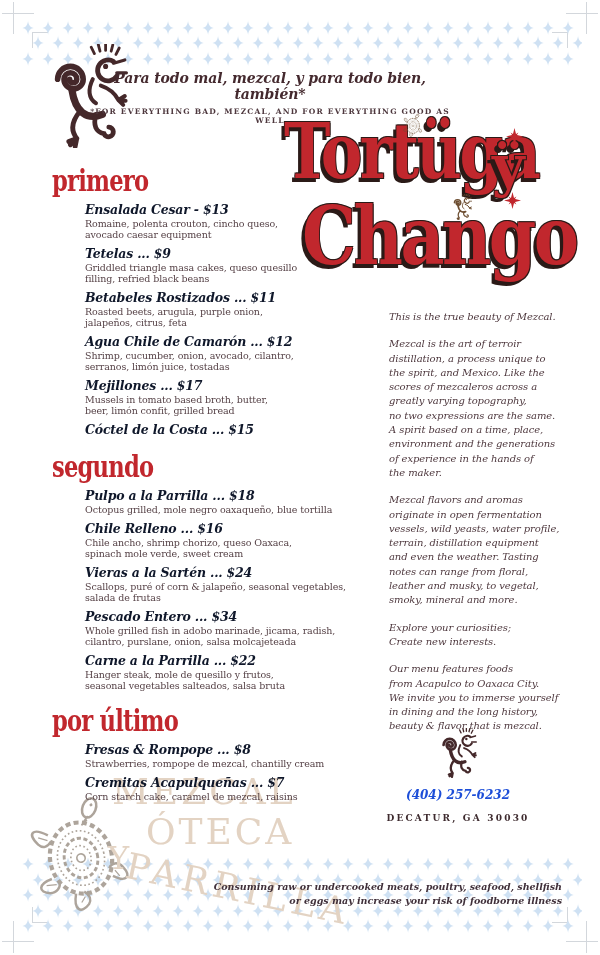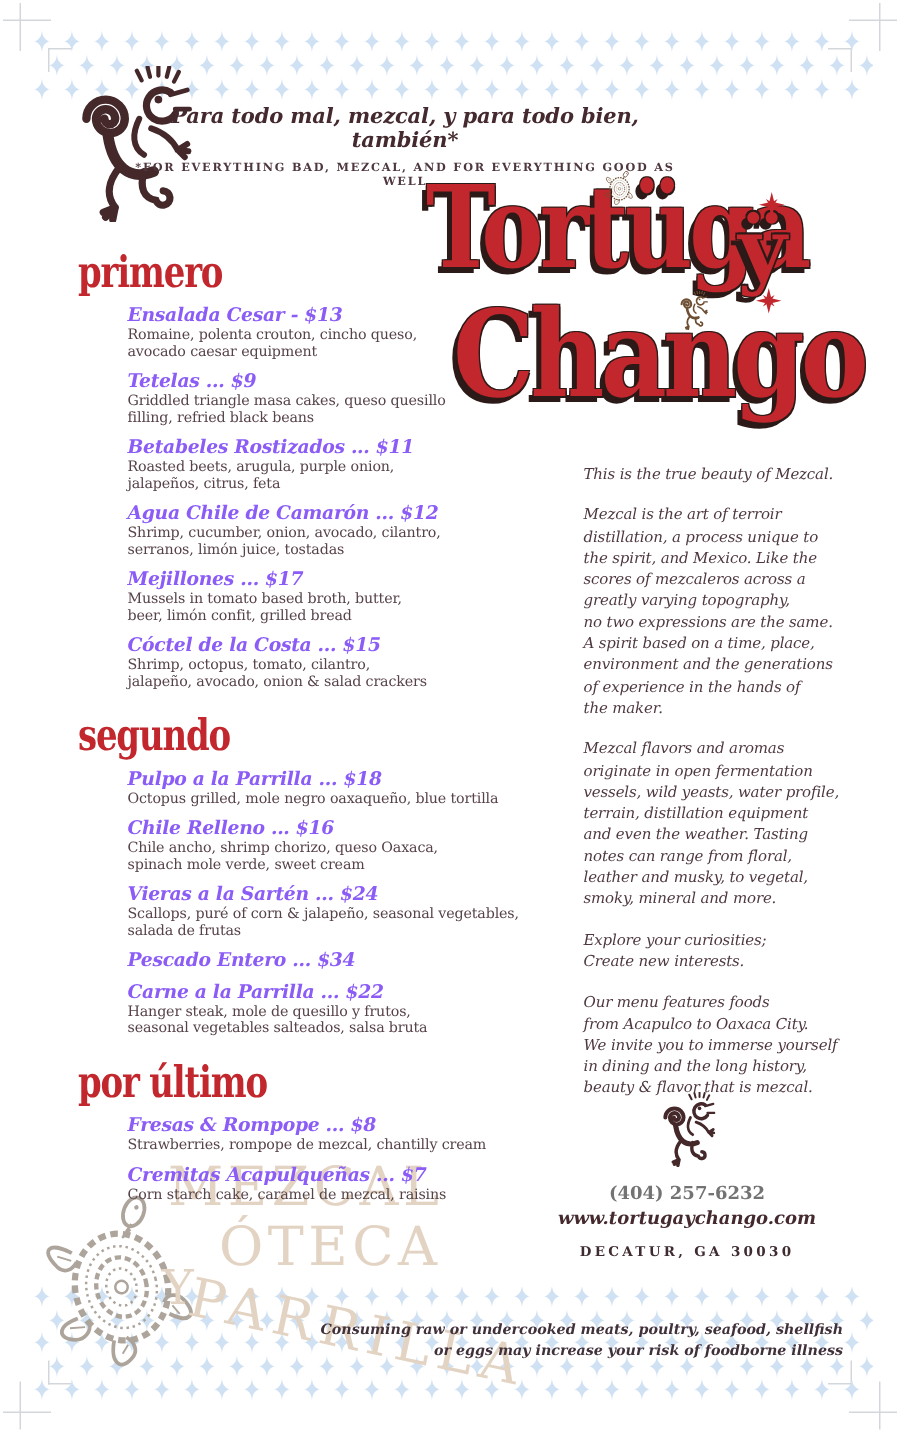--- a/index.html
+++ b/index.html
@@ -55,30 +55,30 @@
   
   #menu-col{position:absolute;left:52px;top:140px;width:312px;z-index:2;margin-top:26px;}
   .menu-header{
     margin:0 0 7px 0;color:var(--accent-red);font-weight:bold;font-size:29px;line-height:30px;
     letter-spacing:-1px;transform:scaleX(.78);transform-origin:left center;
   }
   .menu-section{margin-bottom:15px;}
   .menu-items{padding-left:33px;}
   .menu-item{margin-bottom:7px;}
   .item-name{font-size:12.5px;line-height:14px;font-weight:bold;font-style:italic;
-             color:#8b5cf6;letter-spacing:-.2px;margin-bottom:1px;}
+             color:#0f172a;letter-spacing:-.2px;margin-bottom:1px;}
   .item-desc{font-size:9.5px;line-height:11px;color:#564247;white-space:pre-line;letter-spacing:-.1px;}
   
   #about-col{position:absolute;left:389px;top:310px;width:190px;z-index:2;}
   #about-col p{margin:0 0 13px 0;font-style:italic;font-size:10px;line-height:14.3px;
                color:#4e383e;white-space:pre;letter-spacing:-.1px;}
   
   #contact{position:absolute;left:358px;top:728px;width:200px;text-align:center;z-index:2;color:var(--ink-brown);}
   #contact-monkey{width:38px;height:50px;color:var(--icon-brown);margin:0 auto;}
-  .phone{margin-top:6px;font-size:12px;font-weight:bold;color:#737373;}
+  .phone{margin-top:6px;font-size:12px;font-weight:bold;font-style:italic;color:#1d4ed8;}
   .website{margin-top:3px;font-size:12px;font-weight:bold;font-style:italic;color:#44292e;}
   .address{margin-top:9px;font-size:9px;font-weight:bold;letter-spacing:2.2px;line-height:15px;color:#3f2c30;}
   
   #watermark{position:absolute;left:26px;top:768px;width:300px;height:175px;z-index:1;}
   #wm-turtle{position:absolute;left:4px;top:22px;width:100px;height:128px;color:var(--turtle-gray);
              transform:rotate(-14deg);opacity:.95;}
   .wm-word{position:absolute;color:var(--watermark-tan);font-size:36px;letter-spacing:3px;line-height:1;}
   #wm-w1{left:86px;top:6px;}
   #wm-w2{left:120px;top:46px;}
   #wm-conj{left:82px;top:74px;font-size:32px;}
@@ -210,22 +210,20 @@
             <div class="item-desc">Shrimp, cucumber, onion, avocado, cilantro,
 serranos, limón juice, tostadas</div>
           </div>
           <div class="menu-item">
             <div class="item-name">Mejillones ... $17</div>
             <div class="item-desc">Mussels in tomato based broth, butter,
 beer, limón confit, grilled bread</div>
           </div>
           <div class="menu-item">
             <div class="item-name">Cóctel de la Costa ... $15</div>
-            <div class="item-desc">Shrimp, octopus, tomato, cilantro,
-jalapeño, avocado, onion &amp; salad crackers</div>
           </div>
         </div>
       </div>
       <div class="menu-section">
         <h2 class="menu-header">segundo</h2>
         <div class="menu-items">
           <div class="menu-item">
             <div class="item-name">Pulpo a la Parrilla ... $18</div>
             <div class="item-desc">Octopus grilled, mole negro oaxaqueño, blue tortilla</div>
           </div>
@@ -234,20 +232,22 @@
             <div class="item-desc">Chile ancho, shrimp chorizo, queso Oaxaca,
 spinach mole verde, sweet cream</div>
           </div>
           <div class="menu-item">
             <div class="item-name">Vieras a la Sartén ... $24</div>
             <div class="item-desc">Scallops, puré of corn &amp; jalapeño, seasonal vegetables,
 salada de frutas</div>
           </div>
           <div class="menu-item">
             <div class="item-name">Pescado Entero ... $34</div>
+            <div class="item-desc">Whole grilled fish in adobo marinade, jicama, radish,
+cilantro, purslane, onion, salsa molcajeteada</div>
           </div>
           <div class="menu-item">
             <div class="item-name">Carne a la Parrilla ... $22</div>
             <div class="item-desc">Hanger steak, mole de quesillo y frutos,
 seasonal vegetables salteados, salsa bruta</div>
           </div>
         </div>
       </div>
       <div class="menu-section">
         <h2 class="menu-header">por último</h2>
@@ -291,21 +291,20 @@
 We invite you to immerse yourself
 in dining and the long history,
 beauty &amp; flavor that is mezcal.</p>
     </div>
 
   <div id="contact">
     <svg id="contact-monkey" viewBox="0 0 100 130">
         <use href="#monkey-shape"></use>
       </svg>
     <div class="phone">(404) 257-6232</div>
-    <div class="website">www.tortugaychango.com</div>
     <div class="address">
       <div>DECATUR, GA 30030</div>
     </div>
   </div>
 
   <div id="watermark">
     <svg id="wm-turtle" viewBox="0 0 120 150">
         <use href="#turtle-shape"></use>
       </svg>
     <div id="wm-w2" class="wm-word">ÓTECA</div>

